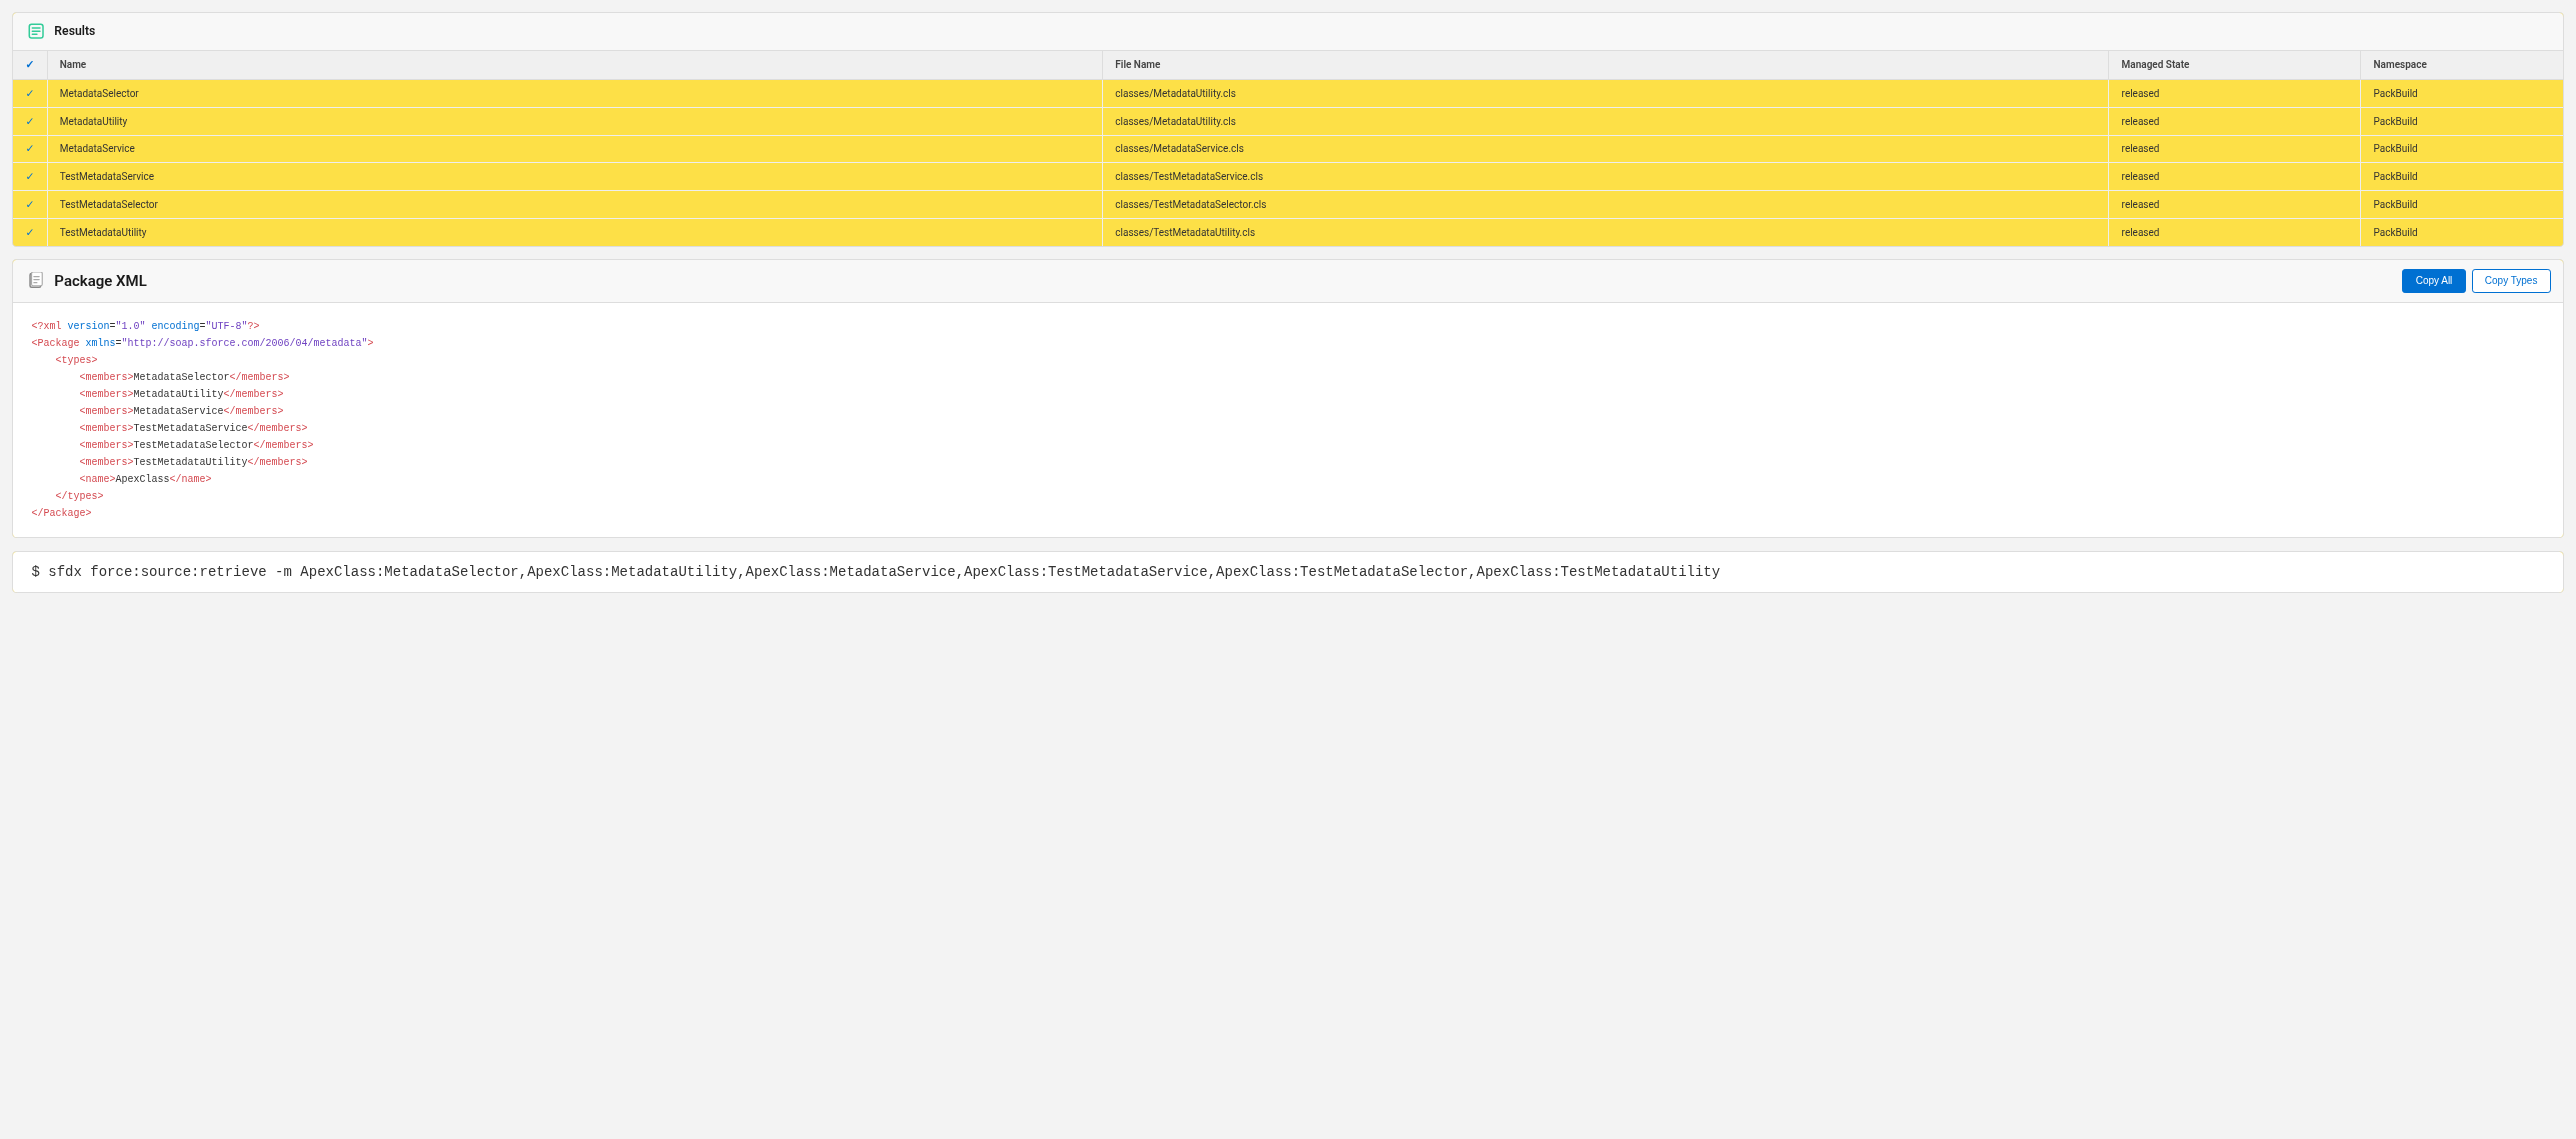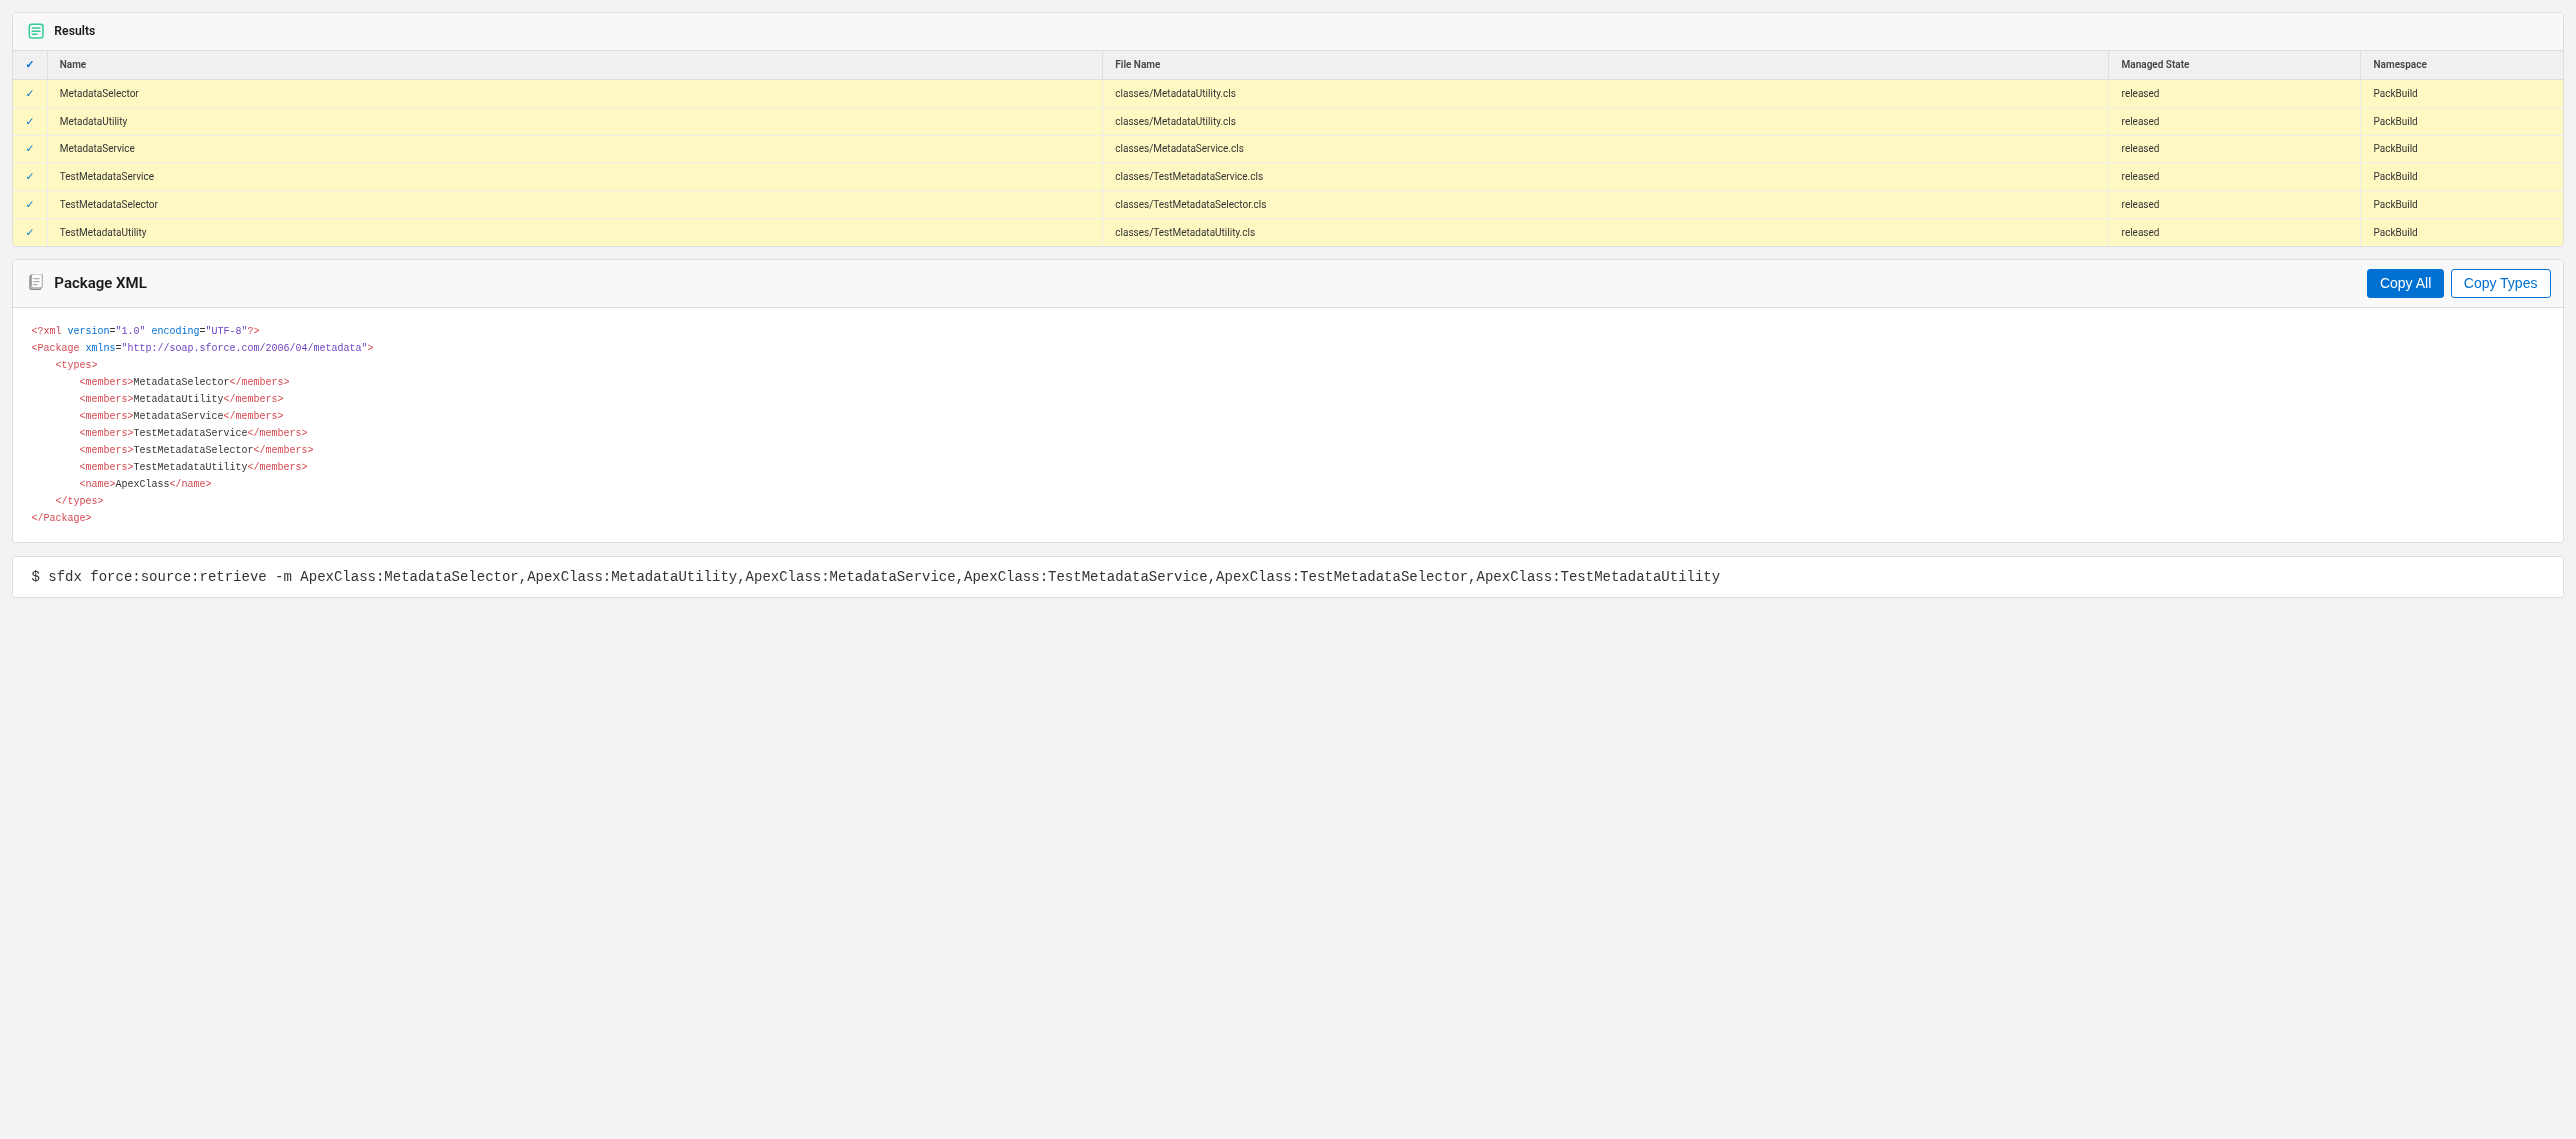--- a/index.html
+++ b/index.html
@@ -10,21 +10,21 @@
 
     body {
       font-family: -apple-system, BlinkMacSystemFont, 'Segoe UI', Roboto, sans-serif;
       background: #f3f3f3;
       padding: 12.2px;
       font-size: 10.7px;
       color: #333;
     }
 
     .panel {
-      background: #fef9c3;
+      background: #fde047;
       border: 0.8px solid #ddd;
       border-radius: 4.6px;
       margin-bottom: 12.2px;
       overflow: hidden;
     }
 
     .panel-header {
       display: flex;
       align-items: center;
       justify-content: space-between;
@@ -123,21 +123,21 @@
 
     .checkmark {
       color: #0070d2;
       font-size: 10.7px;
     }
 
     
     .btn {
       padding: 5.3px 12.2px;
       border-radius: 3.1px;
-      font-size: 14px;
+      font-size: 10px;
       font-weight: 500;
       cursor: pointer;
       border: 0.8px solid transparent;
     }
 
     .btn-primary {
       background: #0070d2;
       color: #fff;
       border-color: #0070d2;
     }

